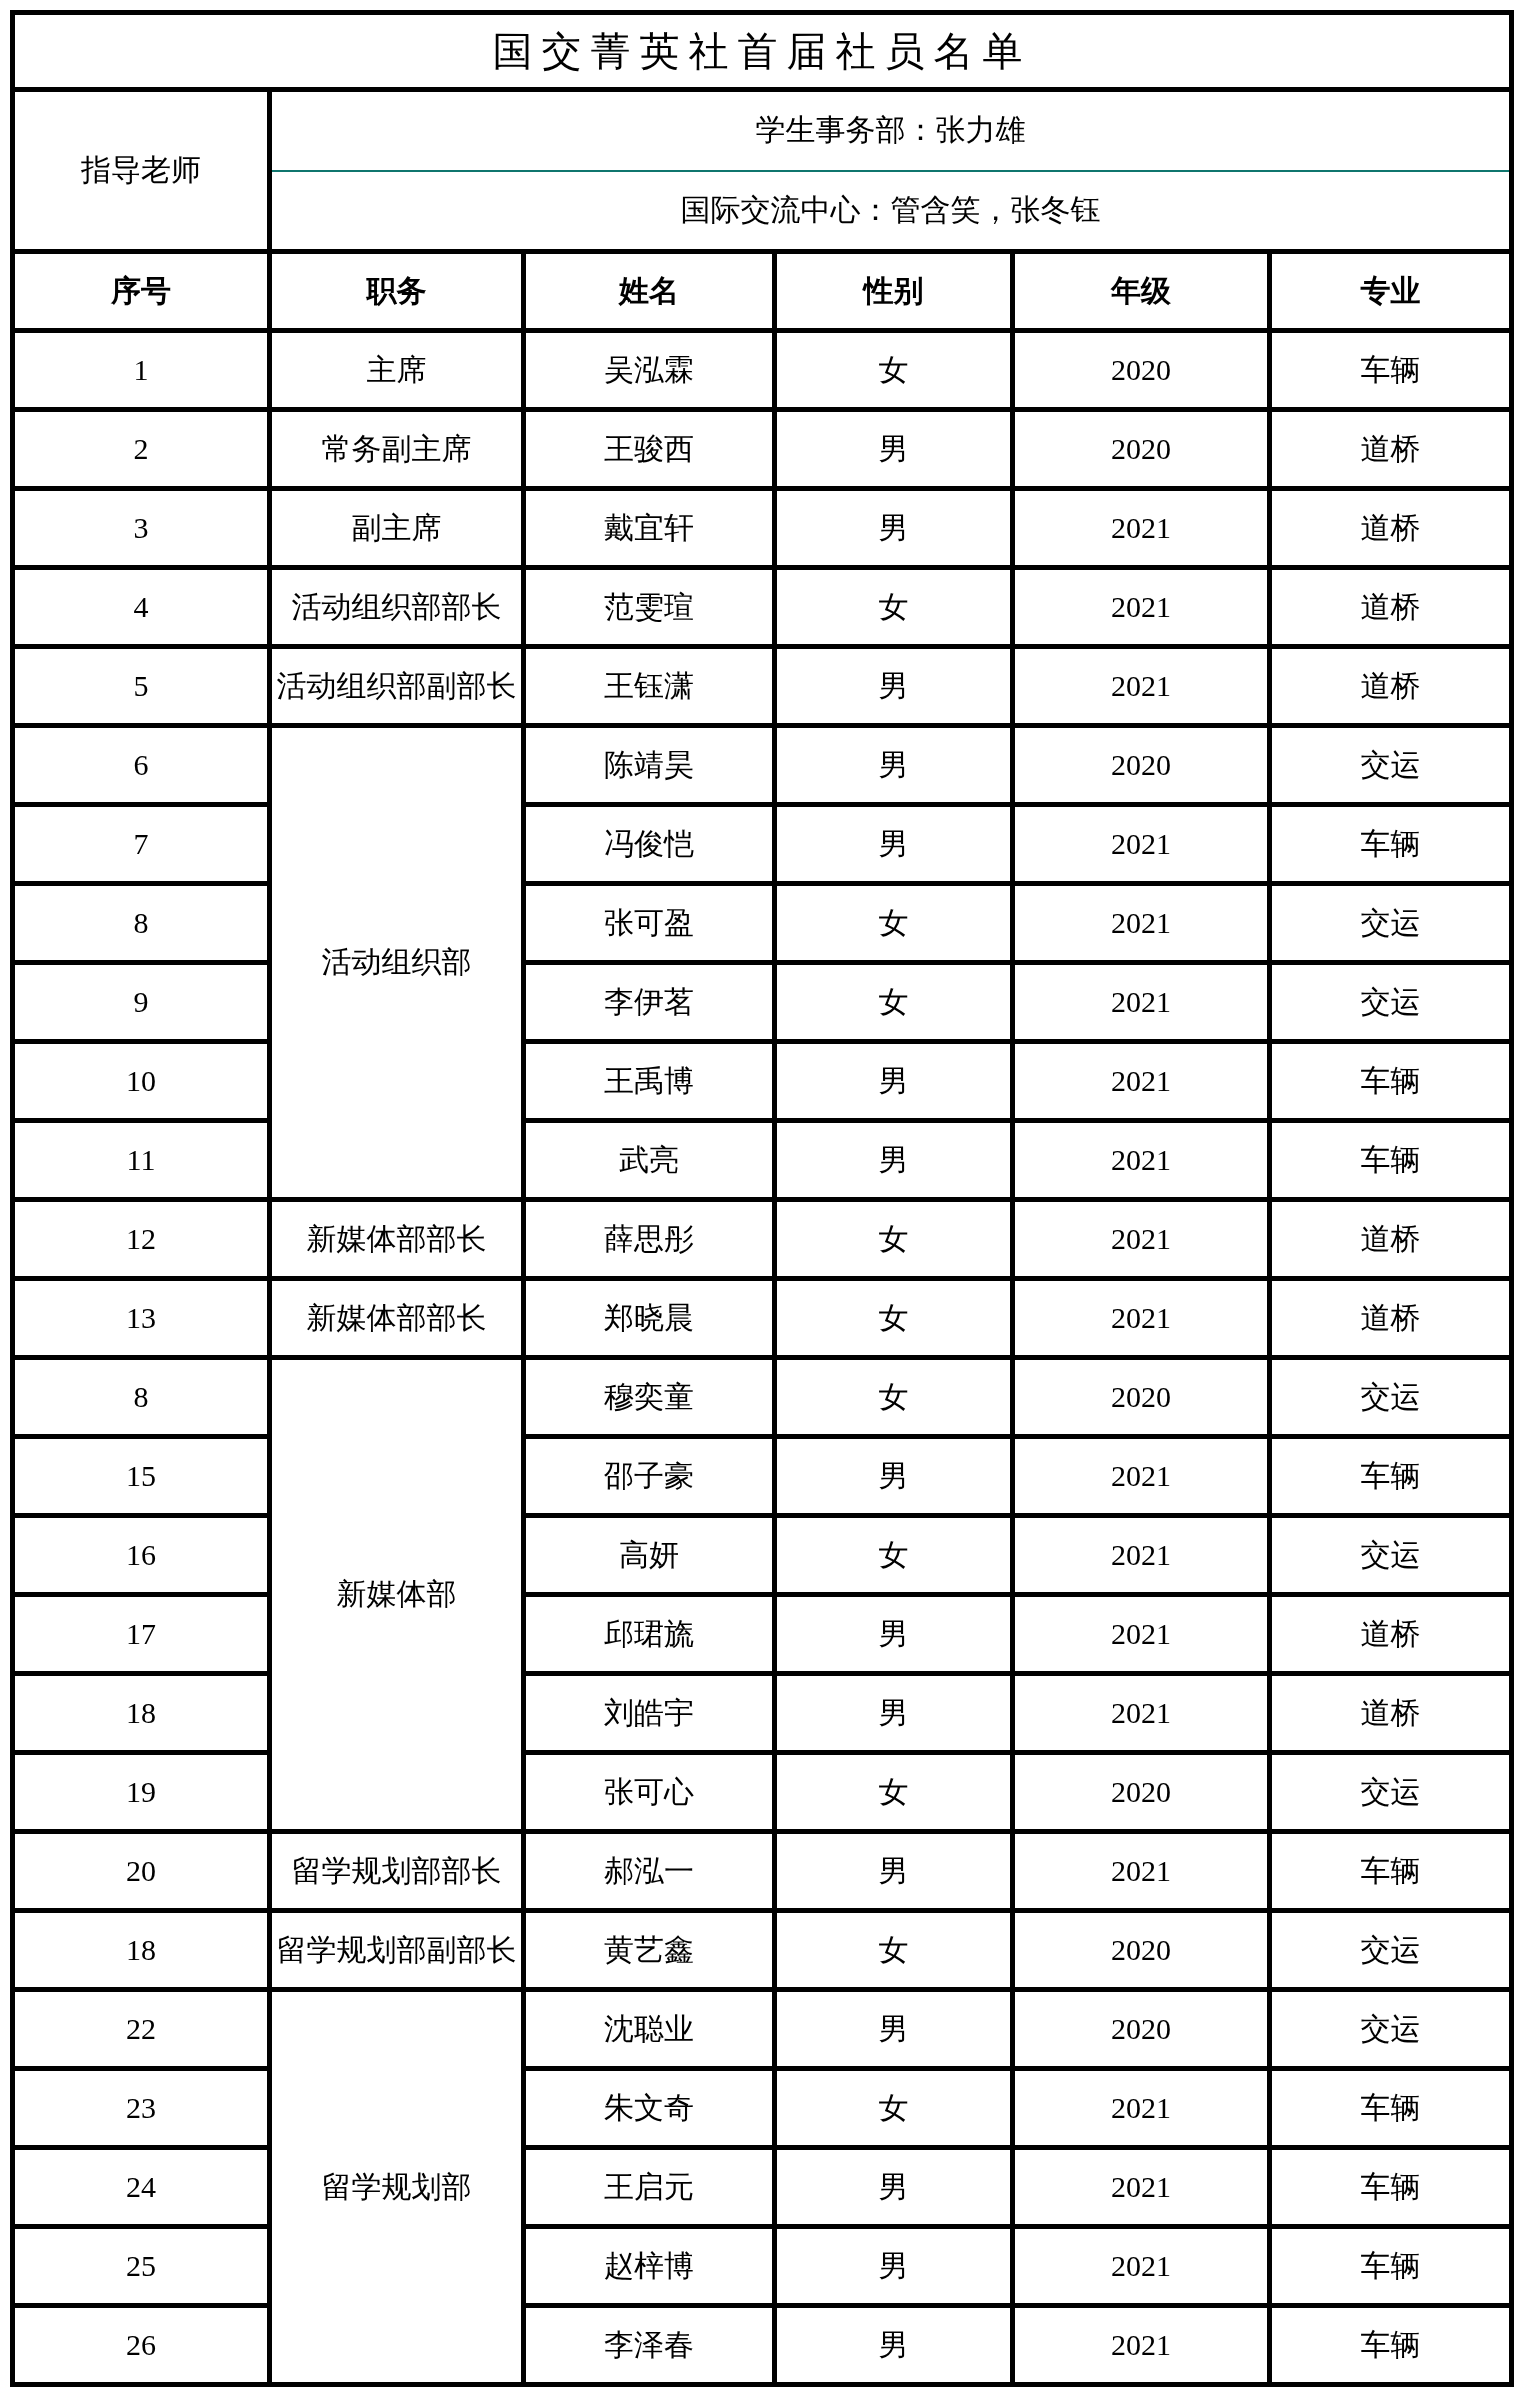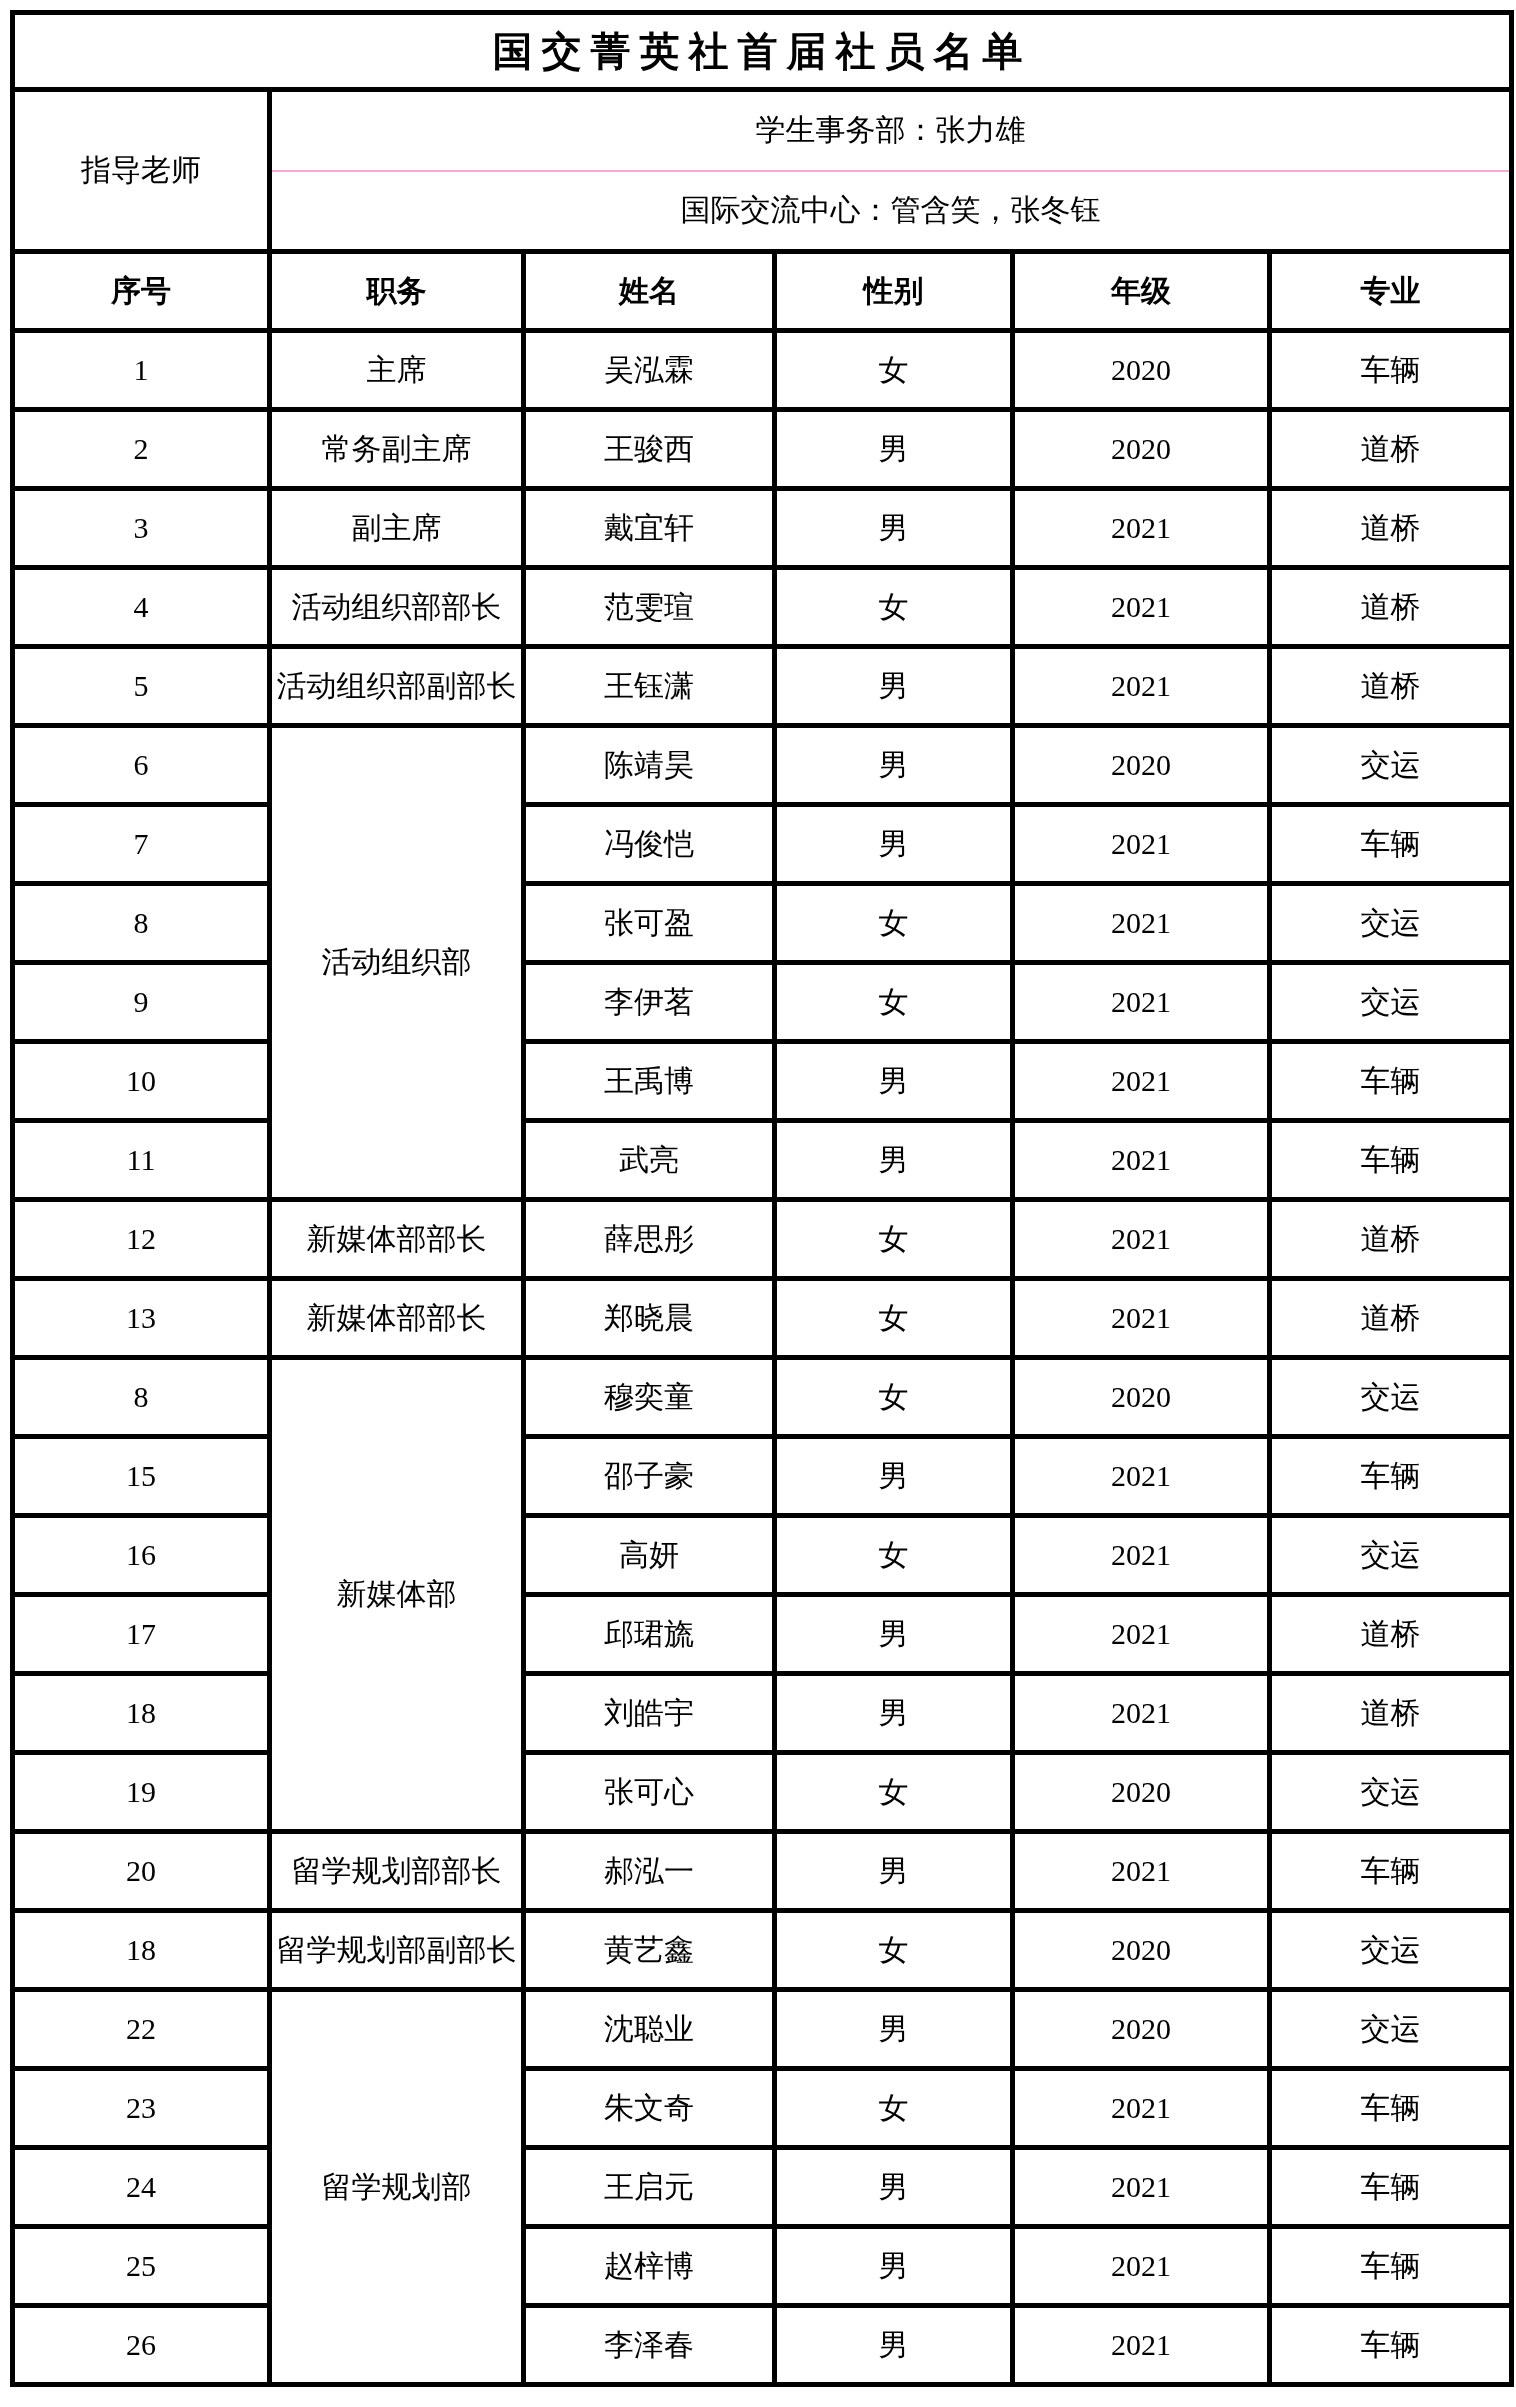--- a/index.html
+++ b/index.html
@@ -28,25 +28,25 @@
     vertical-align: middle;
     font-family: "Liberation Serif", "DejaVu Serif", serif;
     font-size: 30px;
     color: #000000;
     overflow: hidden;
     white-space: nowrap;
   }
   tr.title-row { height: 77px; }
   td.title-cell {
     font-size: 40px;
-    font-weight: bold;
+    font-weight: normal;
     letter-spacing: 9px;
   }
   tr.adv { height: 81px; }
-  td.adv1 { border-bottom: 2px solid #f9a8d4; }
+  td.adv1 { border-bottom: 2px solid #0f766e; }
   td.adv2 { border-top: 2px solid #a3a3a3; }
   tr.hdr-row { height: 79px; font-weight: bold; }
   tr.data-row { height: 79px; }
 </style>
 </head>
 <body>
 
 <table class="roster">
   <colgroup>
     <col style="width:257px">

